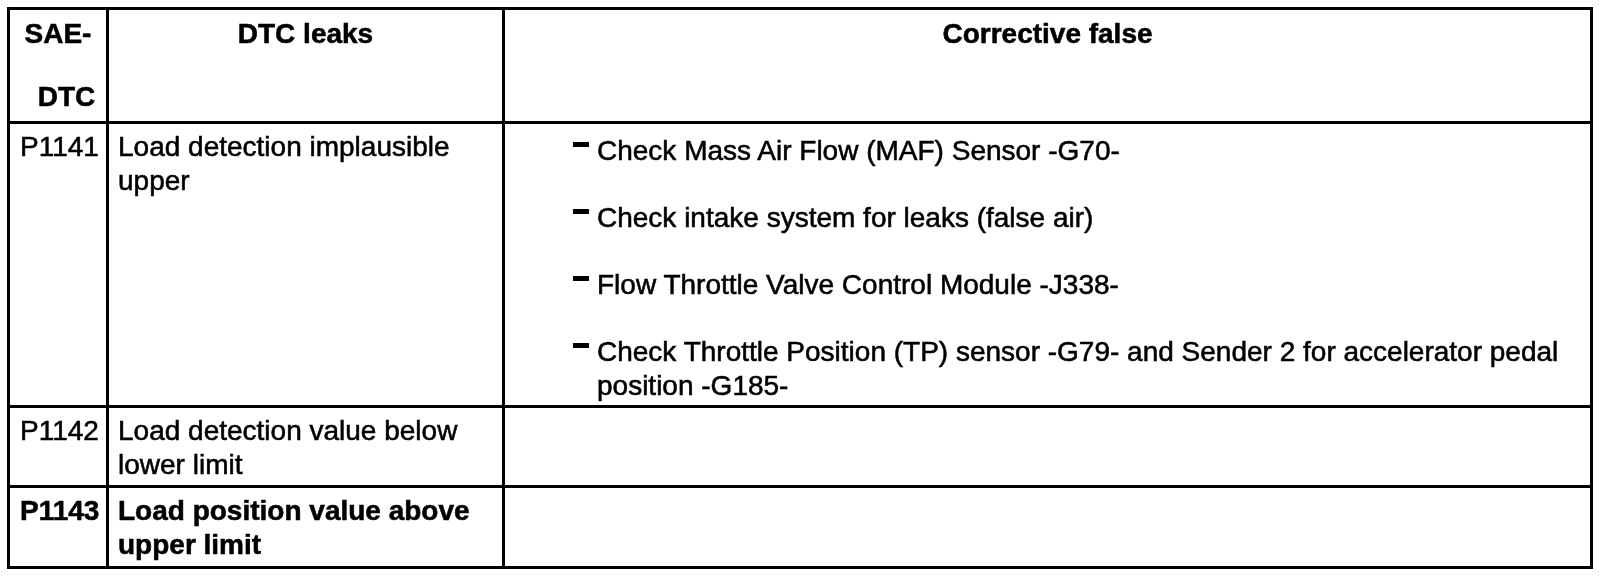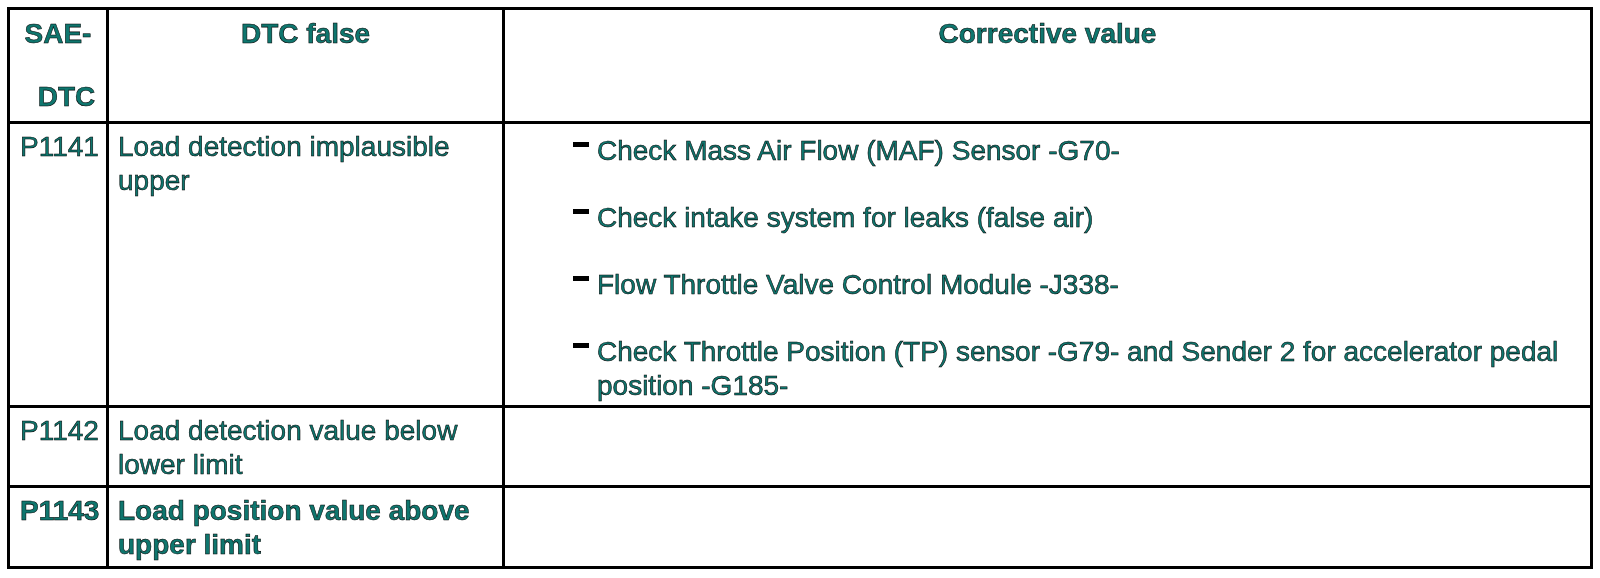--- a/index.html
+++ b/index.html
@@ -1,21 +1,21 @@
 <!DOCTYPE html>
 <html><head>
 <meta charset="utf-8">
 <style>
   html, body { margin: 0; padding: 0; }
   .page {
     position: relative;
     width: 1600px;
     height: 578px;
     background: #ffffff;
-    color: #0f766e;
+    color: #000000;
     font-family: "Liberation Sans", sans-serif;
     -webkit-text-stroke: 0.55px #000000;
   }
   table.dtc {
     position: absolute;
     left: 7px;
     top: 7px;
     width: 1583px;
     border-collapse: collapse;
     table-layout: fixed;
@@ -65,22 +65,22 @@
       <col style="width:99px">
       <col style="width:396px">
       <col style="width:1088px">
     </colgroup>
     <thead>
       <tr class="hdr-row">
         <th>
           <div class="hline">SAE-</div>
           <div class="hline hline2">DTC</div>
         </th>
-        <th>DTC false</th>
-        <th>Corrective value</th>
+        <th>DTC leaks</th>
+        <th>Corrective false</th>
       </tr>
     </thead>
     <tbody>
       <tr class="row-1141">
         <td class="code-cell">P1141</td>
         <td class="text-cell">Load detection implausible upper</td>
         <td class="actions-cell">
           <div class="action-item">
             <span class="dash"></span>
             <span class="action-text">Check Mass Air Flow (MAF) Sensor -G70-</span>

